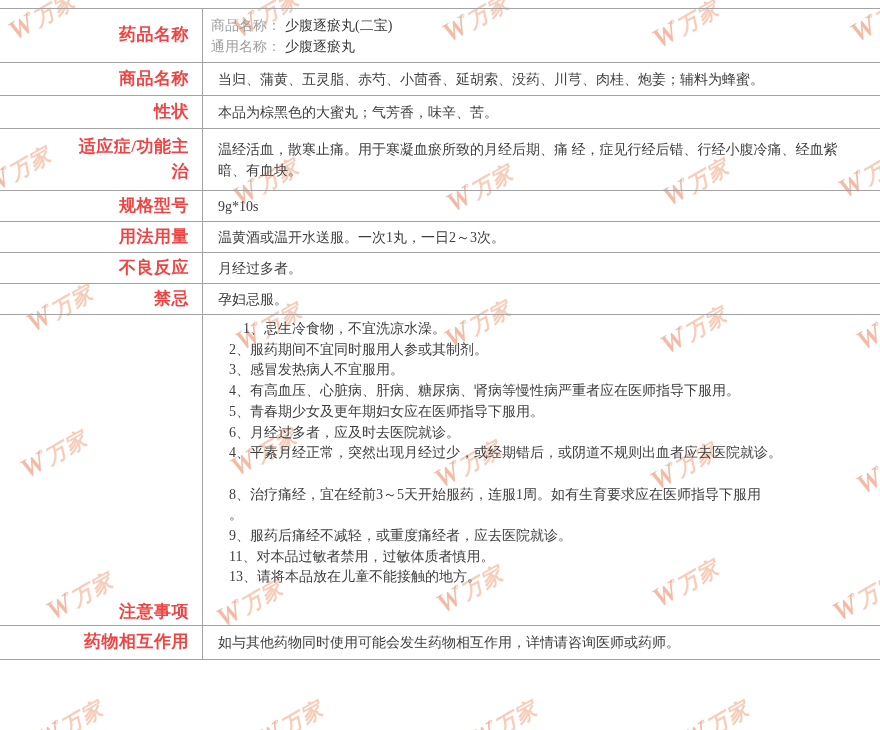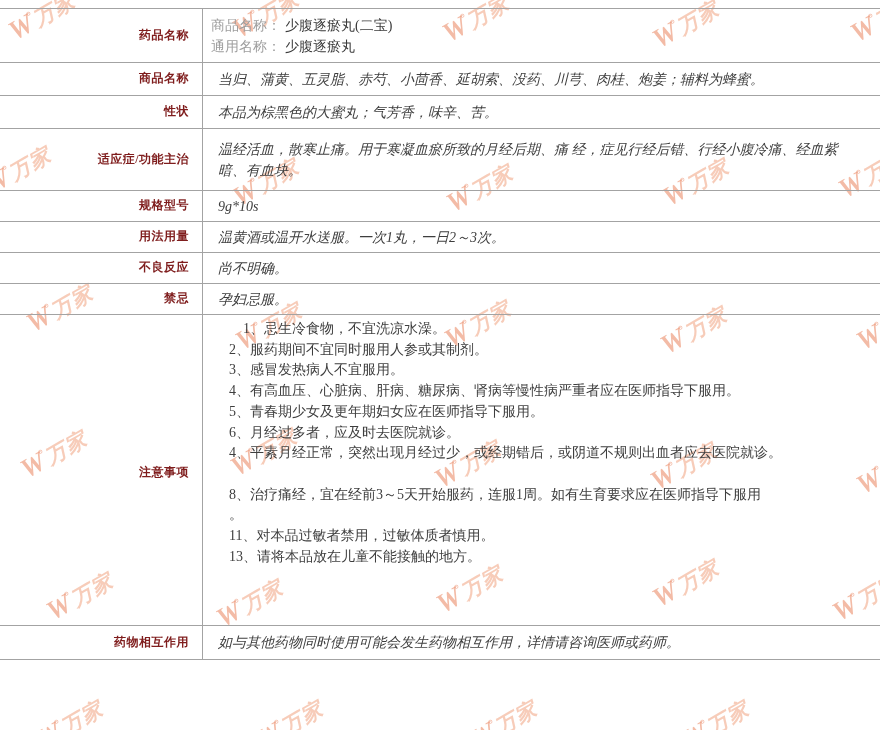--- a/index.html
+++ b/index.html
@@ -43,45 +43,45 @@
     display:flex;
     justify-content:flex-end;
     align-items:center;
     padding-right:13px;
   }
   .label-cell .label-text{
     display:inline-block;
     max-width:122px;
     text-align:right;
     font-weight:bold;
-    font-size:12px;
+    font-size:17px;
     letter-spacing:0.5px;
-    color:#7f1d1d;
+    color:#ef4444;
     line-height:1.45;
   }
   .content-cell{
     flex:1 1 auto;
     box-sizing:border-box;
     display:flex;
     flex-direction:column;
     justify-content:center;
     padding:3px 22px 3px 15px;
     font-size:14px;
     color:#3e3e3e;
     line-height:21px;
   }
   
   .row-drug-name .content-cell{padding-left:8px;}
   .pair-line{line-height:21px;}
   .pair-key{color:#9e9e9e;margin-right:4px;}
   .pair-value{color:#3a3a3a;}
-  .row-precautions .label-cell{align-items:center;padding-top:6px;}
+  .row-precautions .label-cell{align-items:flex-end;padding-top:6px;}
   .row-precautions .content-cell{justify-content:flex-start;padding:4px 20px 0 26px;}
   .notice-line{min-height:20.7px;line-height:20.7px;white-space:pre-wrap;}
-  .text-line{white-space:pre-wrap;font-style:italic;}
+  .text-line{white-space:pre-wrap;}
 </style>
 </head>
 <body>
 
 <div class="page">
   <div class="watermark-layer" id="wm-layer">
       <div class="wm" style="left: 6px; top: 2px;"><span class="wm-w">W</span><span class="wm-deg">°</span><span class="wm-name">万家</span></div>
       <div class="wm" style="left: 230px; top: 0px;"><span class="wm-w">W</span><span class="wm-deg">°</span><span class="wm-name">万家</span></div>
       <div class="wm" style="left: 440px; top: 4px;"><span class="wm-w">W</span><span class="wm-deg">°</span><span class="wm-name">万家</span></div>
       <div class="wm" style="left: 650px; top: 10px;"><span class="wm-w">W</span><span class="wm-deg">°</span><span class="wm-name">万家</span></div>
@@ -159,21 +159,21 @@
         </div>
         <div class="content-cell">
           <span class="text-line">温黄酒或温开水送服。一次1丸，一日2～3次。</span>
         </div>
       </div>
       <div class="row row-adverse" style="height: 31px;">
         <div class="label-cell">
           <span class="label-text">不良反应</span>
         </div>
         <div class="content-cell">
-          <span class="text-line">尚不明确。</span>
+          <span class="text-line">月经过多者。</span>
         </div>
       </div>
       <div class="row row-contraindications" style="height: 31px;">
         <div class="label-cell">
           <span class="label-text">禁忌</span>
         </div>
         <div class="content-cell">
           <span class="text-line">孕妇忌服。</span>
         </div>
       </div>
@@ -185,20 +185,21 @@
           <div class="notice-line">　1、忌生冷食物，不宜洗凉水澡。</div>
           <div class="notice-line">2、服药期间不宜同时服用人参或其制剂。</div>
           <div class="notice-line">3、感冒发热病人不宜服用。</div>
           <div class="notice-line">4、有高血压、心脏病、肝病、糖尿病、肾病等慢性病严重者应在医师指导下服用。</div>
           <div class="notice-line">5、青春期少女及更年期妇女应在医师指导下服用。</div>
           <div class="notice-line">6、月经过多者，应及时去医院就诊。</div>
           <div class="notice-line">4、平素月经正常，突然出现月经过少，或经期错后，或阴道不规则出血者应去医院就诊。</div>
           <div class="notice-line"></div>
           <div class="notice-line">8、治疗痛经，宜在经前3～5天开始服药，连服1周。如有生育要求应在医师指导下服用</div>
           <div class="notice-line">。</div>
+          <div class="notice-line">9、服药后痛经不减轻，或重度痛经者，应去医院就诊。</div>
           <div class="notice-line">11、对本品过敏者禁用，过敏体质者慎用。</div>
           <div class="notice-line">13、请将本品放在儿童不能接触的地方。</div>
         </div>
       </div>
       <div class="row row-interactions" style="height: 34px; justify-content: center;">
         <div class="label-cell">
           <span class="label-text">药物相互作用</span>
         </div>
         <div class="content-cell">
           <span class="text-line">如与其他药物同时使用可能会发生药物相互作用，详情请咨询医师或药师。</span>

